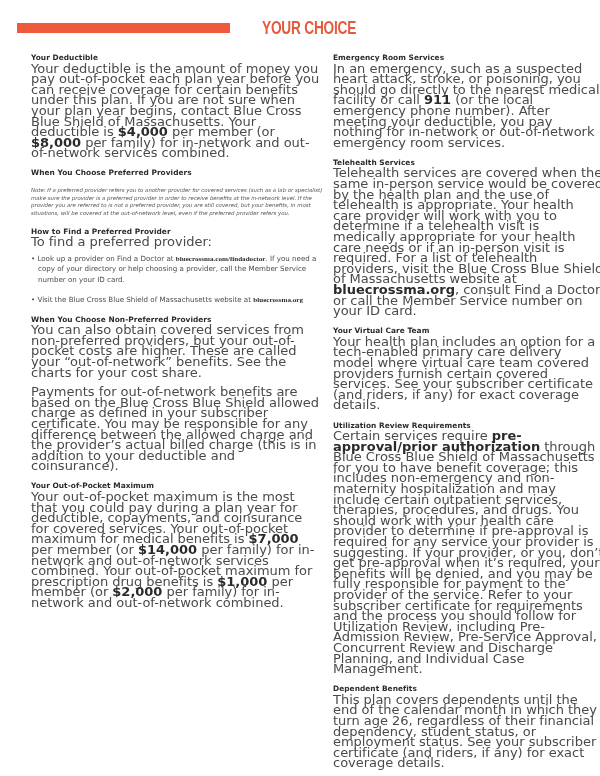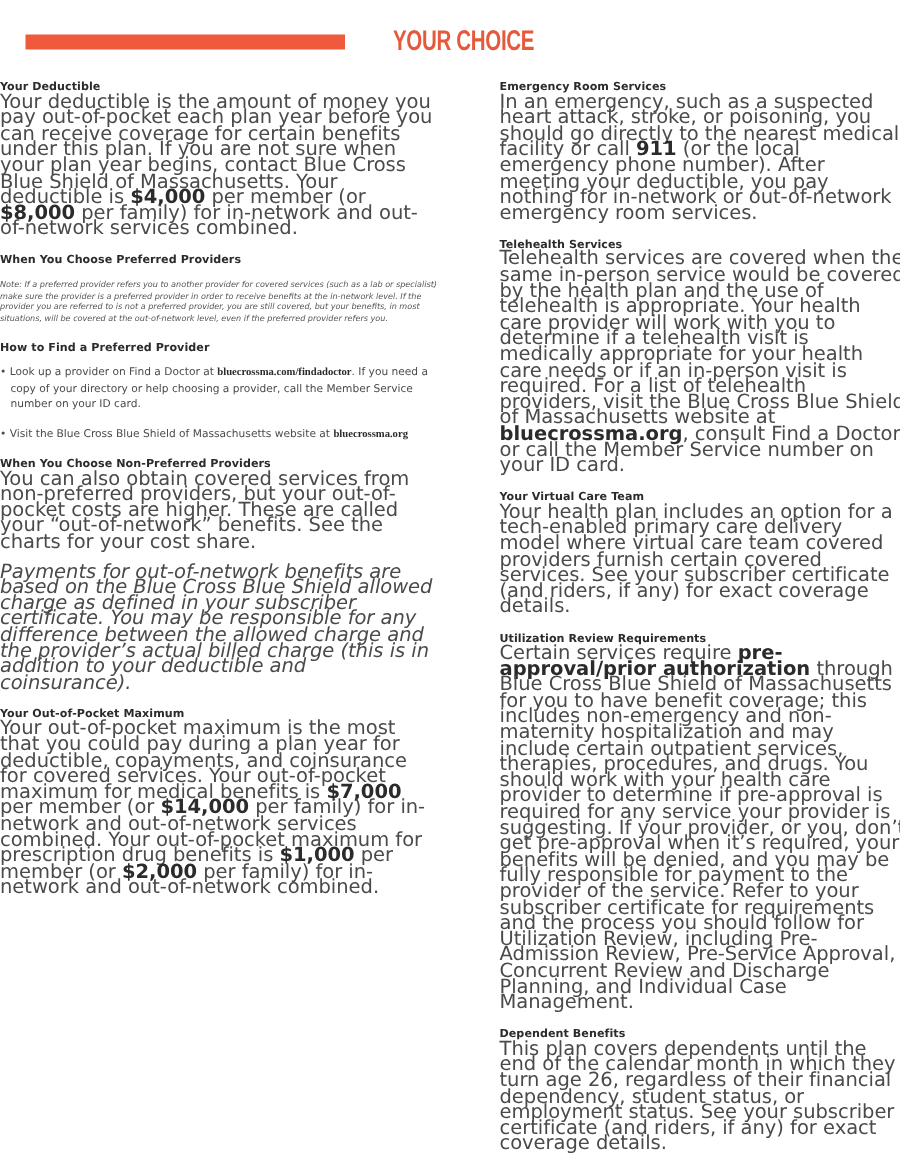--- a/index.html
+++ b/index.html
@@ -3,30 +3,30 @@
   <meta charset="utf-8">
   <style>
     html, body { margin: 0; padding: 0; background: #ffffff; }
     body { width: 600px; height: 776px; position: relative; overflow: hidden;
       font-family: "DejaVu Sans", sans-serif; color: #3a3a3a; }
     .bar { position: absolute; left: 17px; top: 23px; width: 213px; height: 10px; background: #ee5a3b; }
     .title { position: absolute; left: 262px; top: 18px; font-family: "Liberation Sans", sans-serif;
       font-weight: bold; font-size: 19px; color: #e55a3d; letter-spacing: -0.3px;
       transform: scaleX(0.72); transform-origin: left top; line-height: 20px; }
     .col { position: absolute; top: 53px; }
-    .col.left { left: 0; width: 292px; }
+    .col.left { left: 31px; width: 292px; }
     .col.right { left: 333px; width: 272px; }
     .section { margin-bottom: 9.5px; }
     .h { font-size: 7.4px; font-weight: bold; color: #2b2b2b; line-height: 10.6px; letter-spacing: 0.05px; }
     .p { font-size: 13px; line-height: 10.6px; color: #4a4a4a; letter-spacing: -0.02px; }
     .p b { color: #2b2b2b; text-align: center; }
     .note { font-size: 5.4px; font-style: italic; line-height: 7.5px; color: #555; margin-top: 8px; }
     .bullet { font-size: 7.1px; line-height: 10.6px; color: #4a4a4a; padding-left: 7px; text-indent: -7px; margin-top: 6px; }
     .bullet b { color: #2b2b2b; font-family: Liberation Serif, serif; }
-    .spacer-p { margin-top: 9px; font-style: italic; }
+    .spacer-p { margin-top: 9px; }
   </style>
 </head>
 <body>
 
 <div class="bar"></div>
 <div class="title">YOUR CHOICE</div>
 
 <div class="col left">
 
   <div class="section">
@@ -34,20 +34,21 @@
     <div class="p"><span>Your deductible is the amount of money you pay out-of-pocket each plan year before you can receive coverage for certain benefits under this plan. If you are not sure when your plan year begins, contact Blue Cross Blue Shield of Massachusetts. Your deductible is </span><b>$4,000</b><span> per member (or </span><b>$8,000</b><span> per family) for in-network and out-of-network services combined.</span></div>
   </div>
 
   <div class="section">
     <div class="h">When You Choose Preferred Providers</div>
     <div class="note">Note: If a preferred provider refers you to another provider for covered services (such as a lab or specialist) make sure the provider is a preferred provider in order to receive benefits at the in-network level. If the provider you are referred to is not a preferred provider, you are still covered, but your benefits, in most situations, will be covered at the out-of-network level, even if the preferred provider refers you.</div>
   </div>
 
   <div class="section">
     <div class="h">How to Find a Preferred Provider</div>
+    <div class="p">To find a preferred provider:</div>
     <div class="bullet"><span>• Look up a provider on Find a Doctor at </span><b>bluecrossma.com/findadoctor</b><span>. If you need a copy of your directory or help choosing a provider, call the Member Service number on your ID card.</span></div>
     <div class="bullet" style="margin-top:9px"><span>• Visit the Blue Cross Blue Shield of Massachusetts website at </span><b>bluecrossma.org</b></div>
   </div>
 
   <div class="section">
     <div class="h">When You Choose Non-Preferred Providers</div>
     <div class="p">You can also obtain covered services from non-preferred providers, but your out-of-pocket costs are higher. These are called your “out-of-network” benefits. See the charts for your cost share.</div>
     <div class="p spacer-p">Payments for out-of-network benefits are based on the Blue Cross Blue Shield allowed charge as defined in your subscriber certificate. You may be responsible for any difference between the allowed charge and the provider’s actual billed charge (this is in addition to your deductible and coinsurance).</div>
   </div>
 

